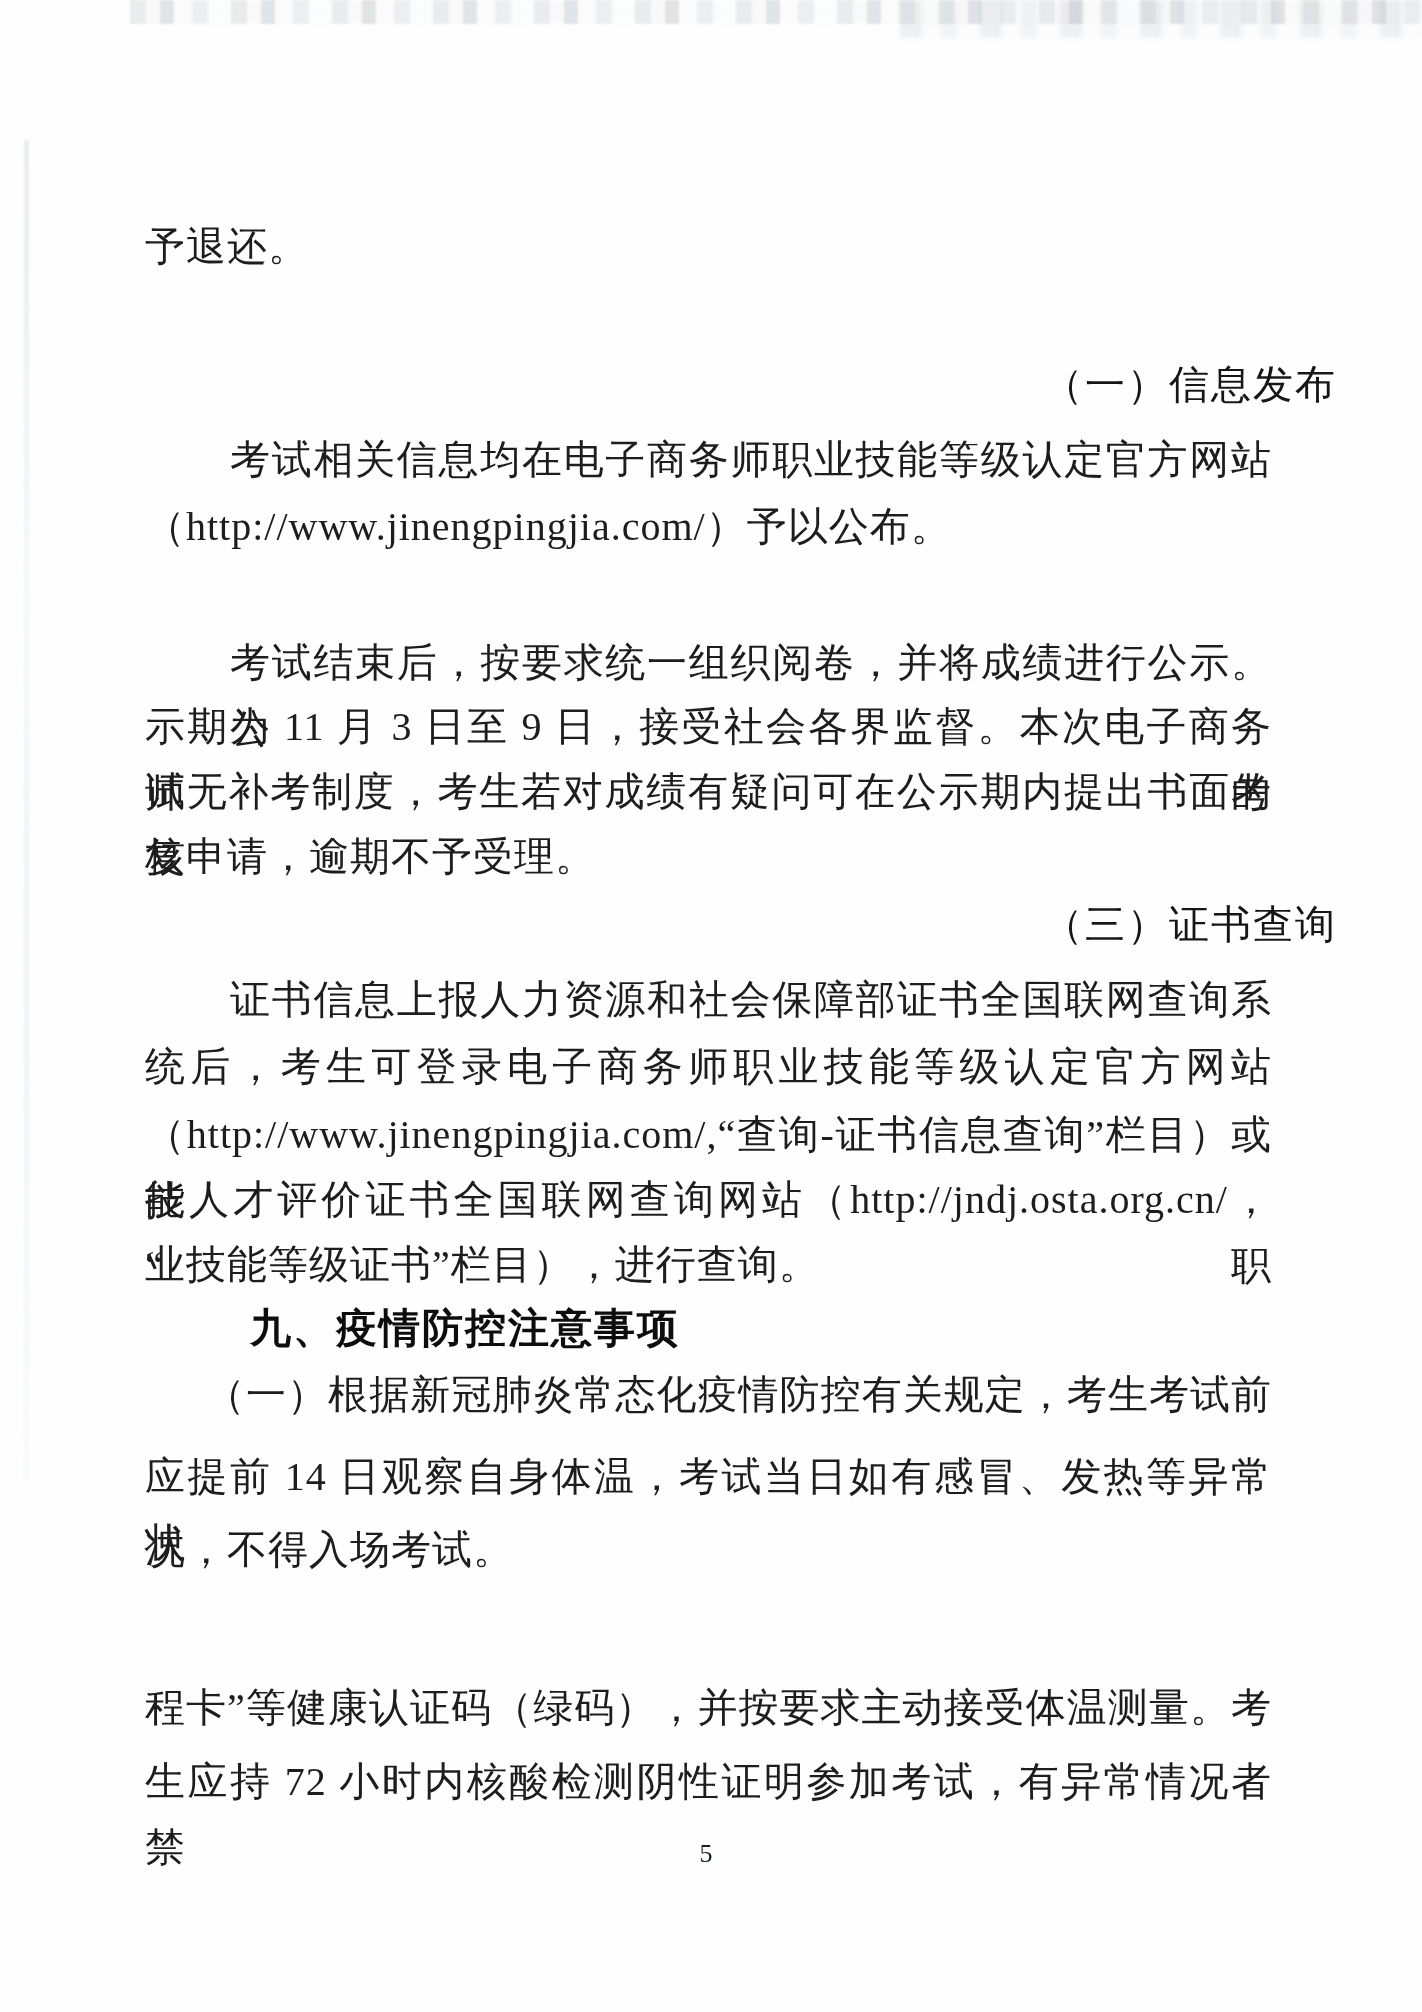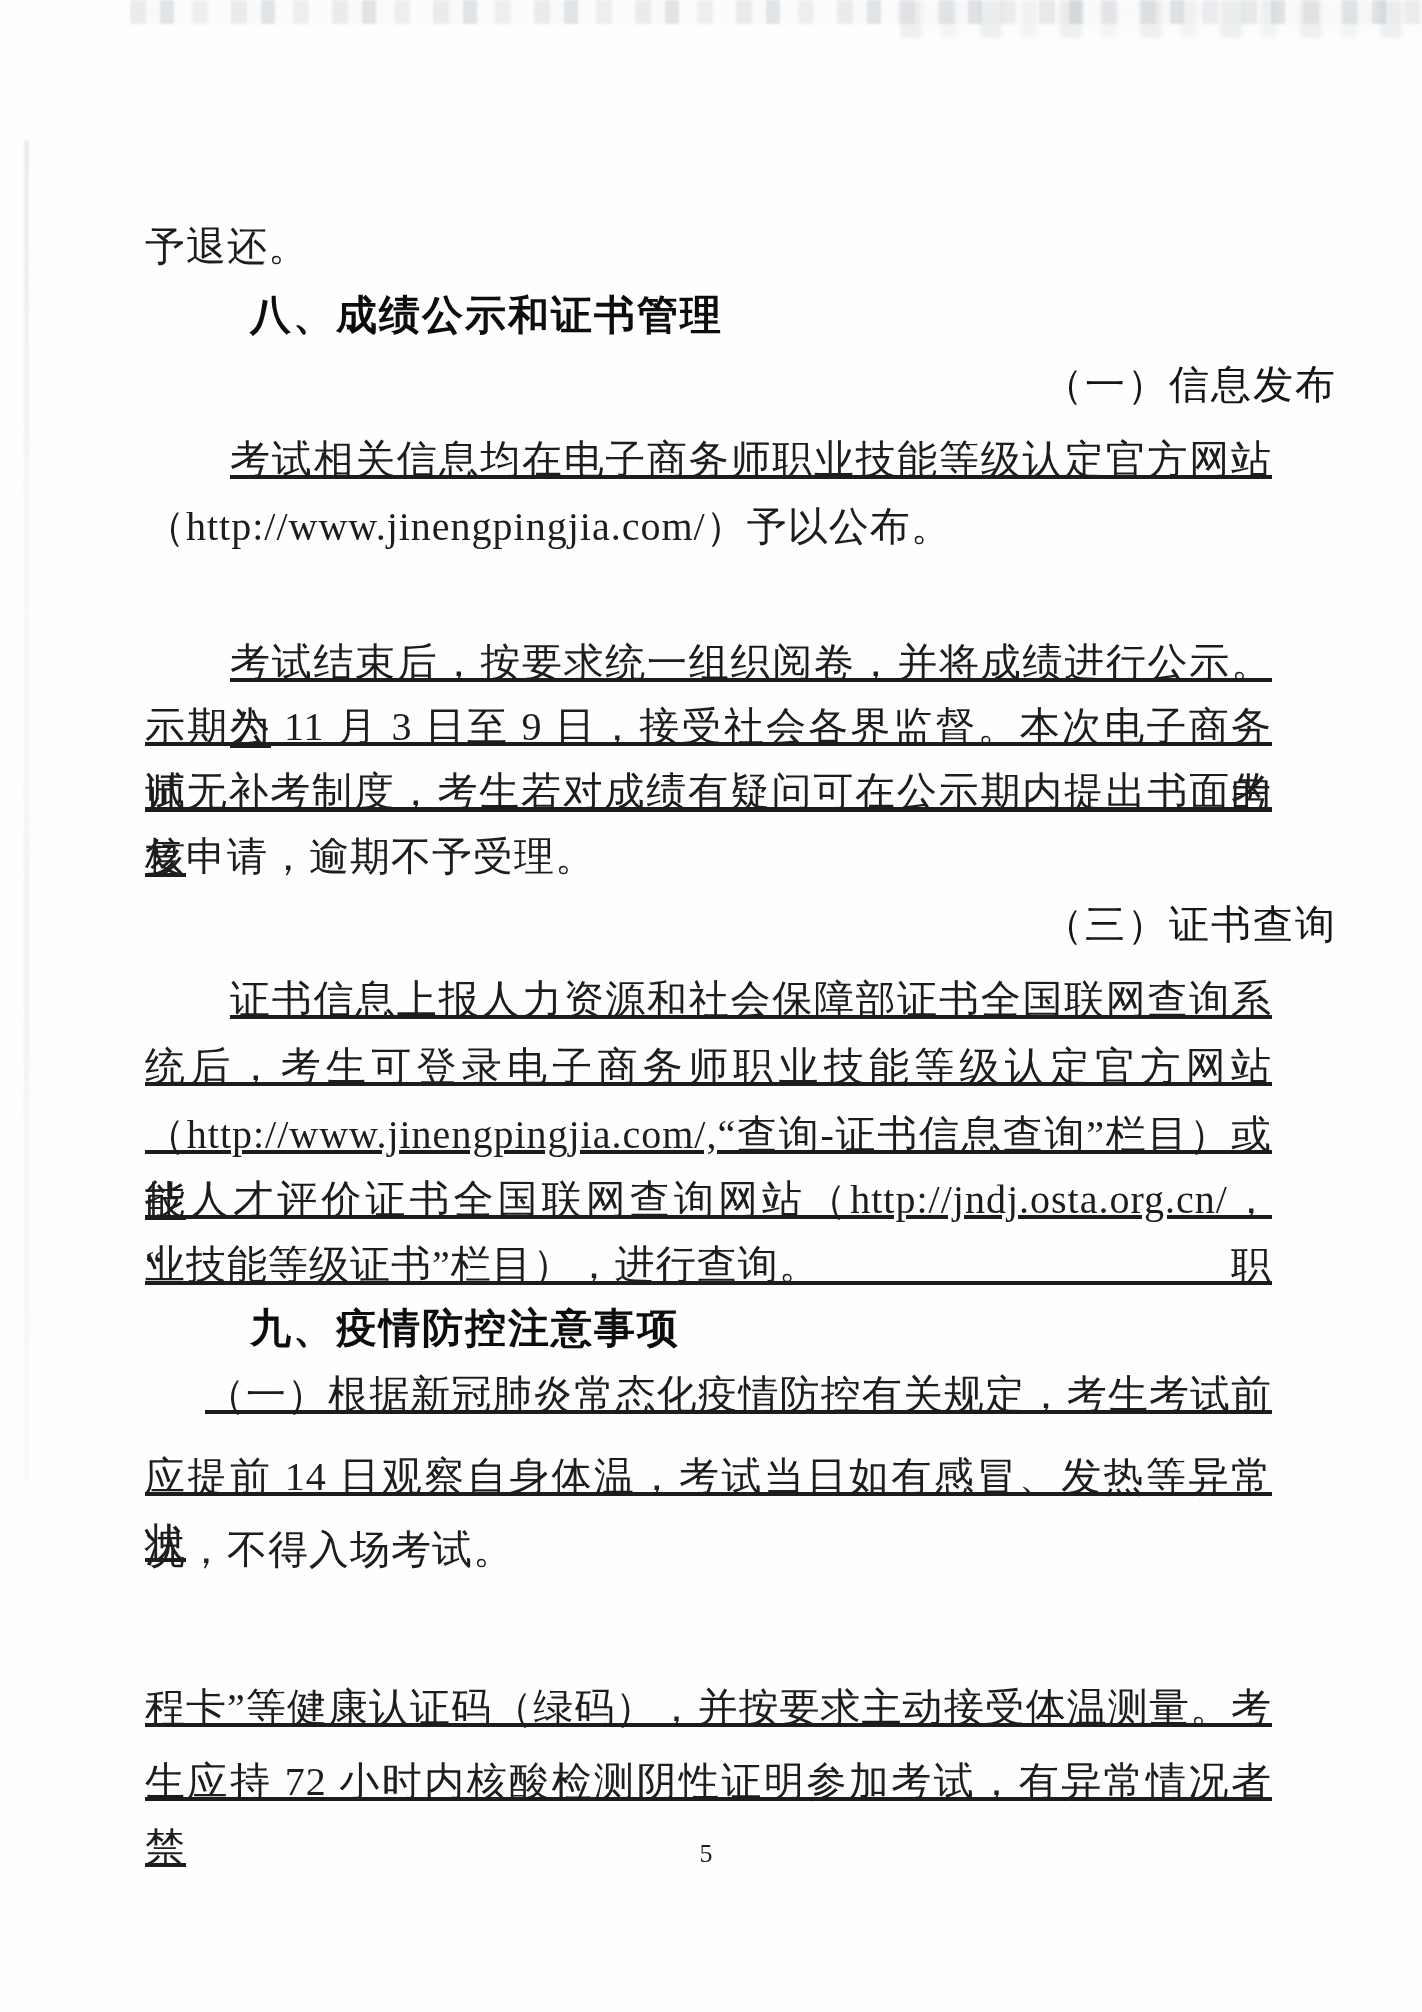--- a/index.html
+++ b/index.html
@@ -63,21 +63,20 @@
     line-height: 66px;
     letter-spacing: 1px;
     white-space: pre;
     color: #1d1d1d;
   }
   .just {
     white-space: normal;
     text-align: justify;
     text-align-last: justify;
     text-justify: inter-character;
-    text-decoration: underline;
   }
   .first   { padding-left: 85px; width: 1042px; }  
   .firstp  { padding-left: 60px; width: 1067px; }  
   .subind  { padding-left: 65px; text-align: right; }                 
   .hind    { padding-left: 105px; }                
   .heading {
     font-family: "Liberation Sans", "DejaVu Sans", sans-serif;
     font-weight: 700;
     font-size: 41px;
     color: #0d0d0d;
@@ -99,21 +98,20 @@
 </head>
 <body>
 
 <div class="page">
 
   <div class="scan-top"></div>
   <div class="scan-top-2"></div>
   <div class="scan-left"></div>
 
   <div class="line" style="top:214px">予退还。</div>
-  <div class="line heading hind" style="top:282px">八、成绩公示和证书管理</div>
   <div class="line sub subind" style="top:352px">（一）信息发布</div>
   <div class="line just first" style="top:427px">考试相关信息均在电子商务师职业技能等级认定官方网站</div>
   <div class="line" style="top:494px">（http://www.jinengpingjia.com/）予以公布。</div>
   <div class="line just first" style="top:630px">考试结束后，按要求统一组织阅卷，并将成绩进行公示。公</div>
   <div class="line just" style="top:694px">示期为 11 月 3 日至 9 日，接受社会各界监督。本次电子商务师考</div>
   <div class="line just" style="top:759px">试无补考制度，考生若对成绩有疑问可在公示期内提出书面的复</div>
   <div class="line" style="top:824px">核申请，逾期不予受理。</div>
   <div class="line sub subind" style="top:892px">（三）证书查询</div>
   <div class="line just first" style="top:967px">证书信息上报人力资源和社会保障部证书全国联网查询系</div>
   <div class="line just" style="top:1034px">统后，考生可登录电子商务师职业技能等级认定官方网站</div>

